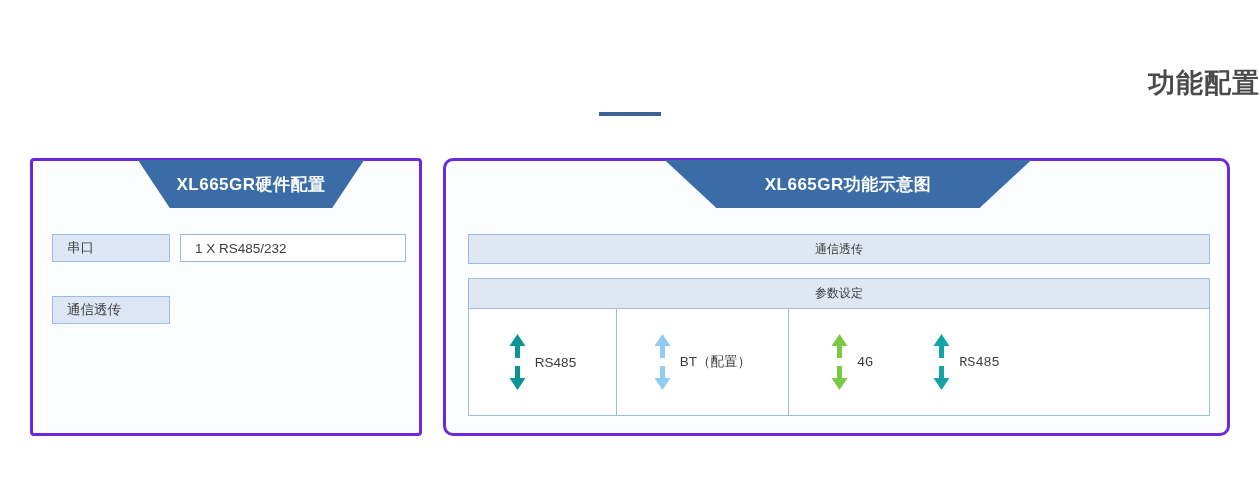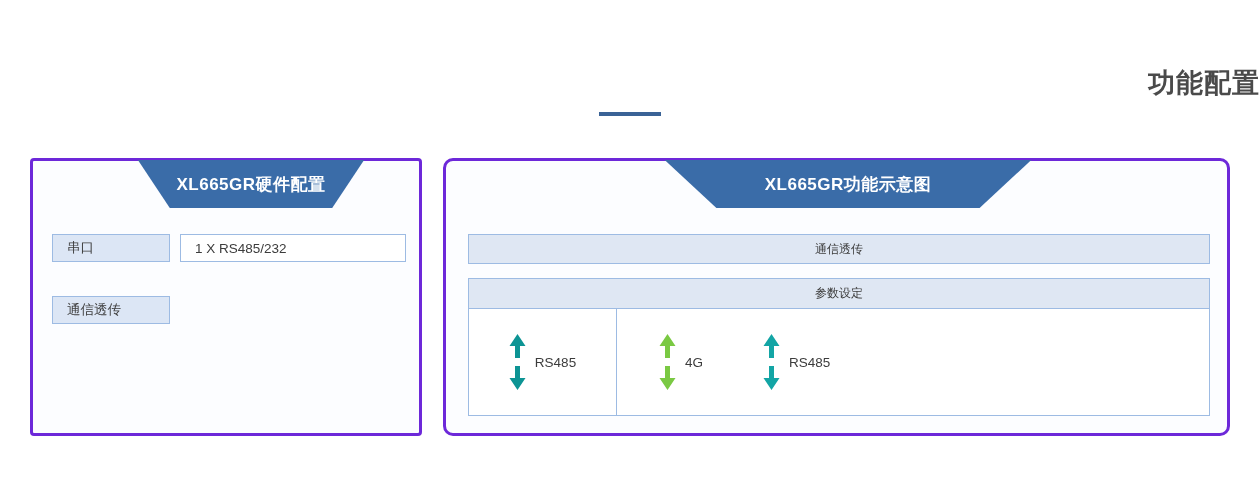--- a/index.html
+++ b/index.html
@@ -145,20 +145,21 @@
     align-items: center;
     height: 100%;
   }
   .iface-cell:last-child { border-right: none; }
   #cell-rs485 { width: 148px; justify-content: center; }
   #cell-bt    { width: 172px; justify-content: center; }
   #cell-wireless {
     flex: 1;
     justify-content: flex-start;
     padding-left: 42px;
+    font-family: Liberation Mono, monospace;
   }
 
   .port {
     display: flex;
     align-items: center;
   }
   #cell-wireless .port { margin-right: 60px; }
 
   .arrow-icon {
     width: 17px;
@@ -213,20 +214,29 @@
       <div class="iface-cell" id="cell-rs485">
         <div class="port">
           <svg class="arrow-icon" viewBox="0 0 17 56">
             <polygon points="8.5,0 16.5,12 11,12 11,24 6,24 6,12 0.5,12" fill="#0d9494"></polygon>
             <polygon points="8.5,56 16.5,44 11,44 11,32 6,32 6,44 0.5,44" fill="#0d9494"></polygon>
           </svg>
           <span class="port-label">RS485</span>
         </div>
       </div>
 
+      <div class="iface-cell" id="cell-bt">
+        <div class="port">
+          <svg class="arrow-icon" viewBox="0 0 17 56">
+            <polygon points="8.5,0 16.5,12 11,12 11,24 6,24 6,12 0.5,12" fill="#8fcdf5"></polygon>
+            <polygon points="8.5,56 16.5,44 11,44 11,32 6,32 6,44 0.5,44" fill="#8fcdf5"></polygon>
+          </svg>
+          <span class="port-label">BT（配置）</span>
+        </div>
+      </div>
 
       <div class="iface-cell" id="cell-wireless">
         <div class="port">
           <svg class="arrow-icon" viewBox="0 0 17 56">
             <polygon points="8.5,0 16.5,12 11,12 11,24 6,24 6,12 0.5,12" fill="#7ac943"></polygon>
             <polygon points="8.5,56 16.5,44 11,44 11,32 6,32 6,44 0.5,44" fill="#7ac943"></polygon>
           </svg>
           <span class="port-label">4G</span>
         </div>
         <div class="port">

